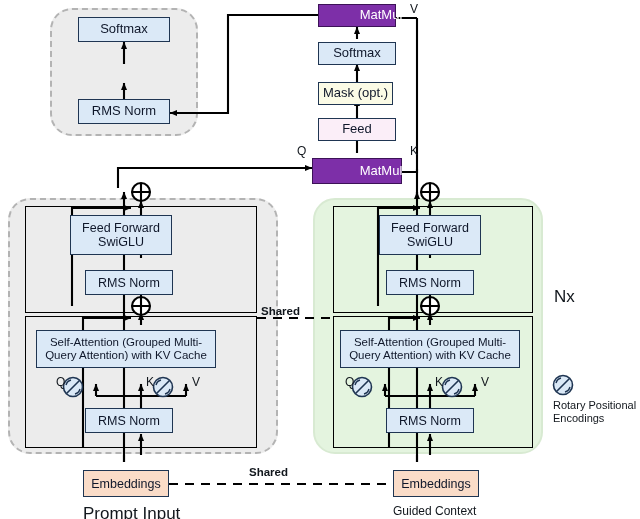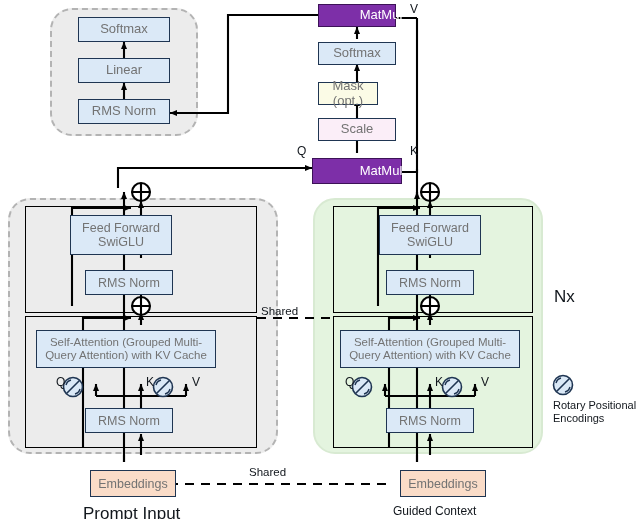--- a/index.html
+++ b/index.html
@@ -9,29 +9,29 @@
     background:#ffffff;
     font-family:"Liberation Sans", sans-serif;
     overflow:hidden;
   }
   .node{
     position:absolute;
     box-sizing:border-box;
     display:flex;align-items:center;justify-content:center;
     text-align:center;
     border:1.6px solid #1f3552;
-    color:#737373;
+    color:#0f172a;
     line-height:1.12;
     white-space:pre-line;
   }
   .blue   { background:#dbe9f7; }
   .purple { background:#7d2fa8; color:#ffffff; border-color:#3c1257; font-weight:400;padding-left:48px;}
   .cream  { background:#fbfbe6; }
   .pink   { background:#fbeef8; }
-  .peach  { background:#fadcc8; border-color:#1f3552;margin-left:7px;}
+  .peach  { background:#fadcc8; border-color:#1f3552;}
   .group{
     position:absolute;box-sizing:border-box;
     border:2px dashed #b3b3b3;
     border-radius:22px;
     background:#ececec;
   }
   .group.green{
     background:#e4f4df;
     border-color:#d8ead2;
     border-style:solid;
@@ -40,21 +40,21 @@
     position:absolute;box-sizing:border-box;
     border:1.6px solid #000;
     background:transparent;
   }
   .lbl{
     position:absolute;
     color:#11161c;
     white-space:pre-line;
     line-height:1.2;
   }
-  .lbl.bold{font-weight:normal;}
+  .lbl.bold{font-weight:bold;}
   svg.wires{position:absolute;left:0;top:0;width:640px;height:519px;overflow:visible;}
 </style>
 </head>
 <body>
 
 <div id="canvas">
 
   <div class="group" style="left:50px;top:8px;width:148px;height:128px;"></div>
 
   <div class="group" style="left:8px;top:198px;width:270px;height:256px;"></div>
@@ -183,27 +183,26 @@
       <g transform="translate(563,385)">
         <circle cx="0" cy="0" r="9.5" fill="#dbe9f7" stroke="#1f3552" stroke-width="1.6"></circle>
         <path d="M-6.5,6.5 L6.5,-6.5" stroke="#1f3552" stroke-width="1.6"></path>
         <path d="M-7,-2 A7,7 0 0 1 -2,-7" stroke="#1f3552" stroke-width="1.4" fill="none"></path>
         <path d="M7,2 A7,7 0 0 1 2,7" stroke="#1f3552" stroke-width="1.4" fill="none"></path>
       </g>
     </g>
   </svg>
 
   <div class="node blue" style="left:78px;top:17px;width:92px;height:25px;font-size:13px;">Softmax</div>
-  <div class="node blue" style="left:78px;top:58px;width:92px;height:25px;font-size:13px;">Linear</div>
   <div class="node blue" style="left:78px;top:99px;width:92px;height:25px;font-size:13px;">RMS Norm</div>
 
   <div class="node purple" style="left:318px;top:4px;width:78px;height:23px;font-size:13px;">MatMul</div>
   <div class="node blue" style="left:318px;top:42px;width:78px;height:23px;font-size:13px;">Softmax</div>
-  <div class="node cream" style="left:318px;top:82px;width:60px;height:23px;font-size:13px;text-align:center;">Mask (opt.)</div>
-  <div class="node pink" style="left:318px;top:118px;width:78px;height:23px;font-size:13px;">Scale</div>
+  <div class="node cream" style="left:318px;top:82px;width:75px;height:23px;font-size:13px;text-align:center;">Mask (opt.)</div>
+  <div class="node pink" style="left:318px;top:118px;width:78px;height:23px;font-size:13px;">Feed</div>
   <div class="node purple" style="left:312px;top:158px;width:90px;height:26px;font-size:13px;">MatMul</div>
 
   <div class="lbl" style="left:297px;top:144px;font-size:12px;">Q</div>
   <div class="lbl" style="left:410px;top:144px;font-size:12px;">K</div>
   <div class="lbl" style="left:410px;top:2px;font-size:12px;">V</div>
 
   <div class="node blue" style="left:70px;top:215px;width:102px;height:40px;font-size:12.5px;">Feed Forward
 SwiGLU</div>
   <div class="node blue" style="left:85px;top:270px;width:88px;height:25px;font-size:12.5px;">RMS Norm</div>
   <div class="node blue" style="left:36px;top:330px;width:180px;height:38px;font-size:11.5px;">Self-Attention (Grouped Multi-

